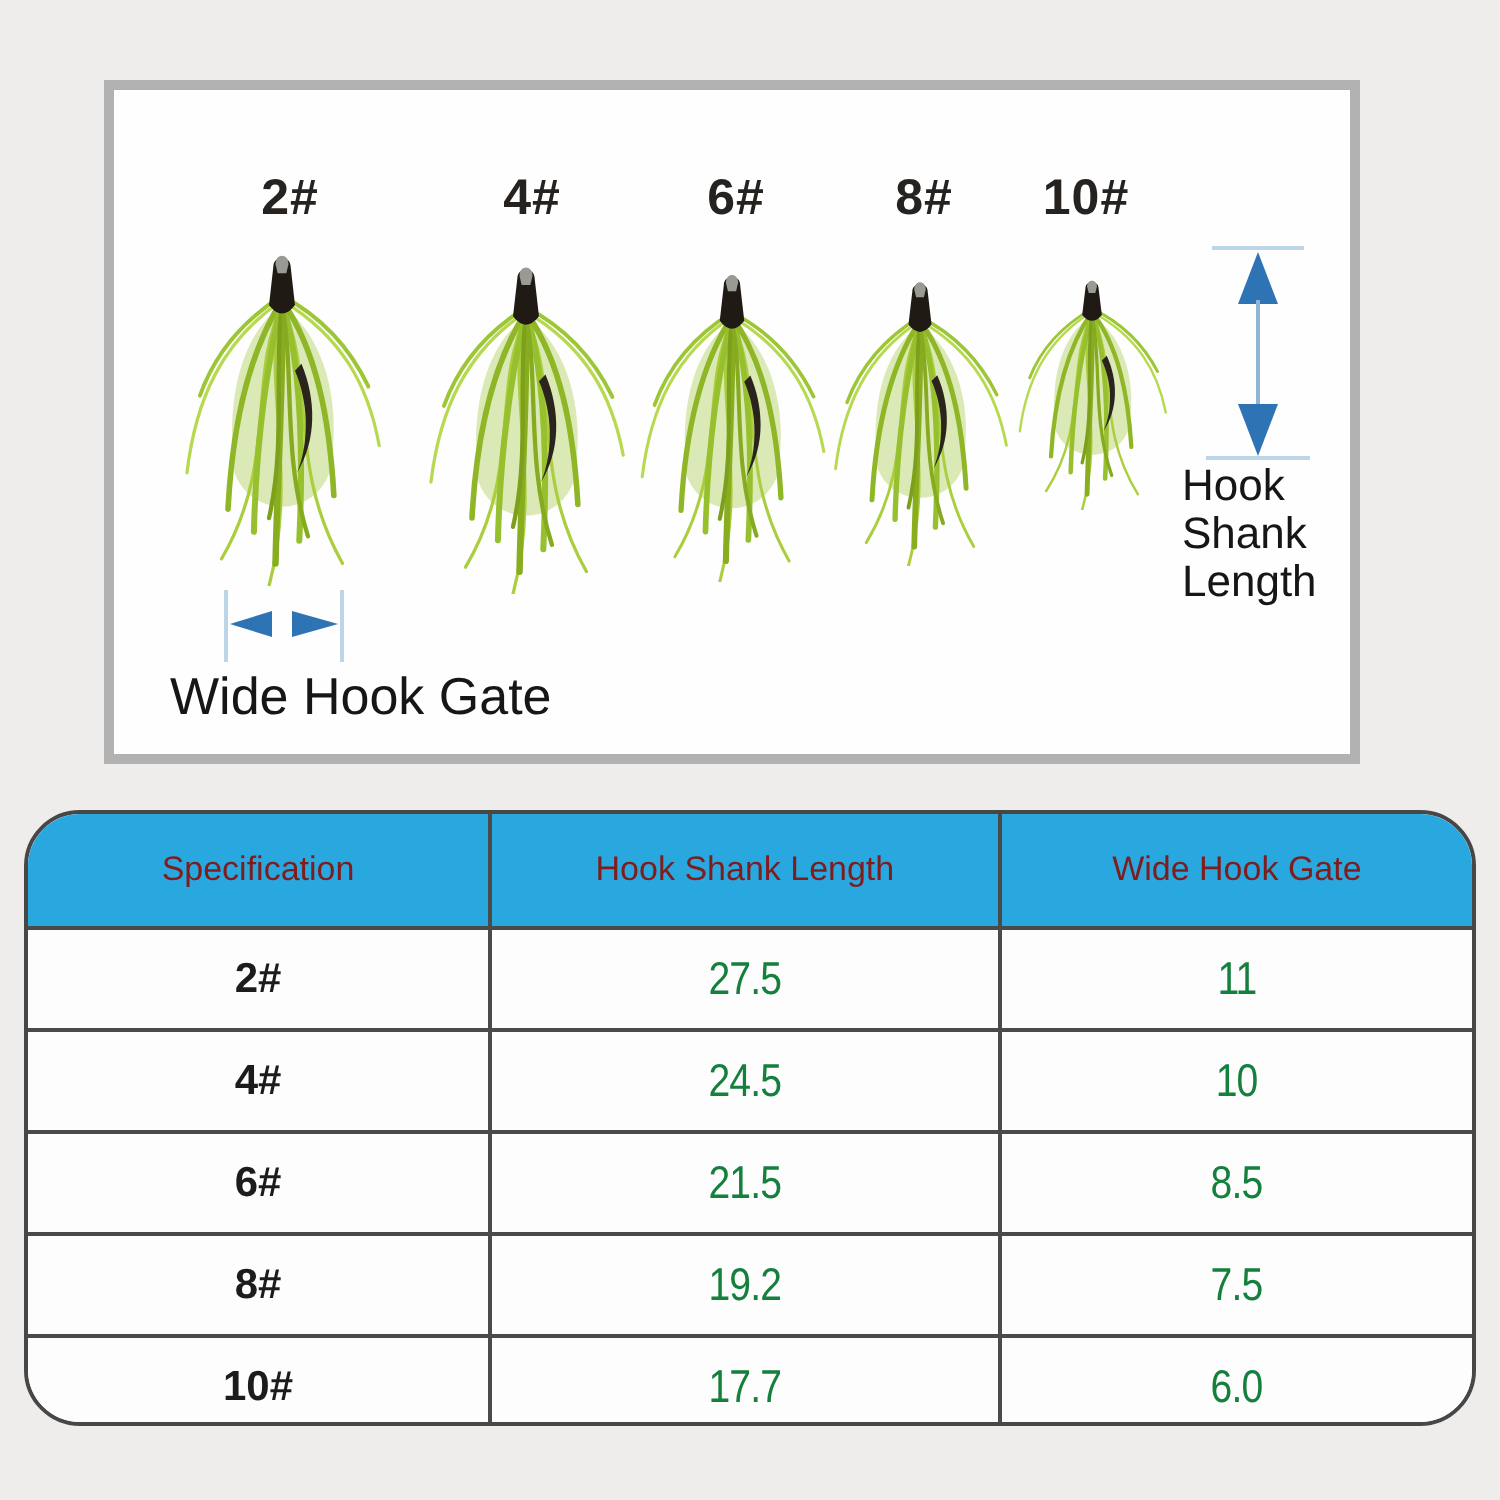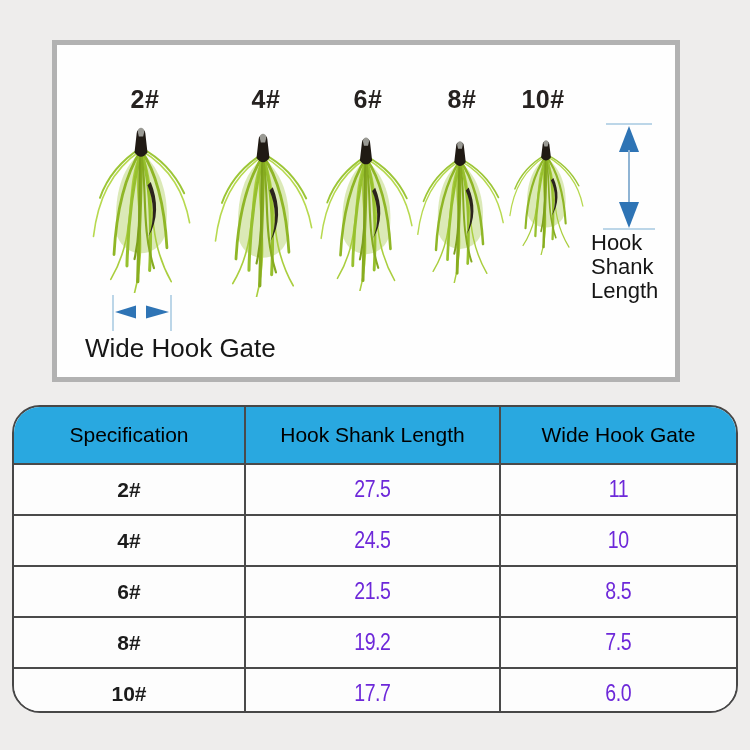--- a/index.html
+++ b/index.html
@@ -52,25 +52,25 @@
     table-layout:fixed;
   }
   table.spec th, table.spec td{
     border:2px solid #4a4a4a;
     text-align:center;vertical-align:middle;
     padding:0;
   }
   table.spec th{
     background:#29a8e0;
     height:56px;
-    font-size:21px;font-weight:400;color:#000000;
+    font-size:17px;font-weight:400;color:#7f1d1d;
   }
   table.spec td{height:49px;background:#fdfdfd;}
   td.spec-col{font-size:21px;font-weight:700;color:#1c1c1c;}
-  td.val-col{font-size:23px;font-weight:400;color:#6d28d9;}
+  td.val-col{font-size:23px;font-weight:400;color:#15803d;}
   .num{display:inline-block;transform:scaleX(0.85);letter-spacing:-0.5px;}
   
   table.spec tr:first-child th{border-top:none;}
   table.spec tr:last-child td{border-bottom:none;}
   table.spec th:first-child, table.spec td:first-child{border-left:none;}
   table.spec th:last-child, table.spec td:last-child{border-right:none;}
   col.c1{width:32%;} col.c2{width:35.3%;} col.c3{width:32.7%;}
 </style>
 </head>
 <body>

